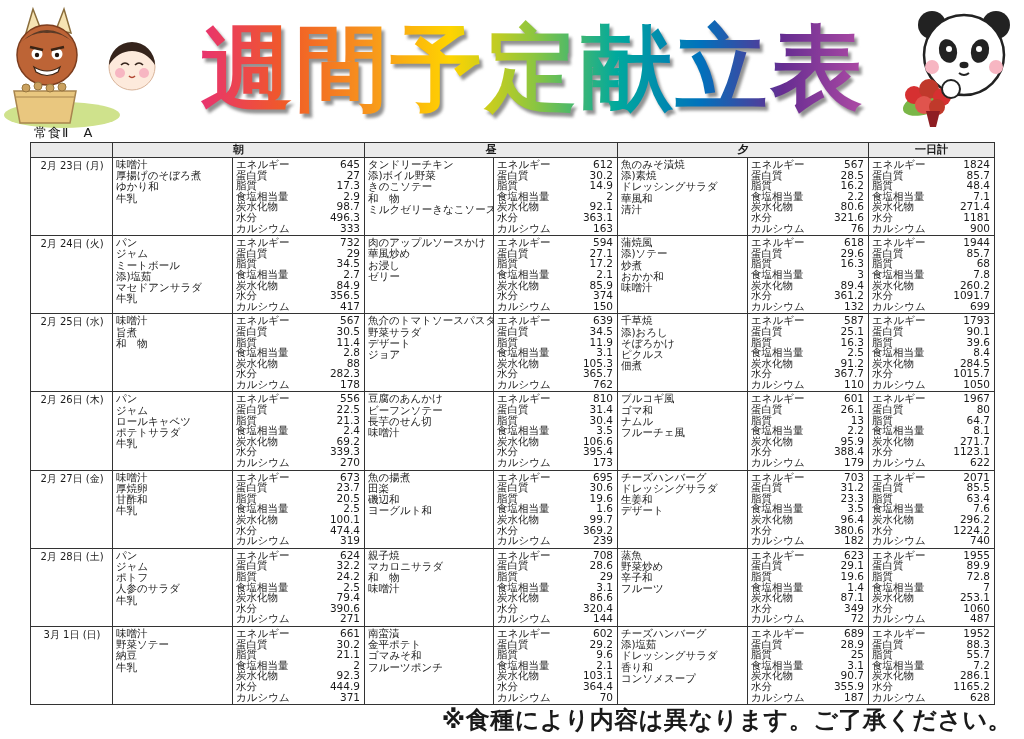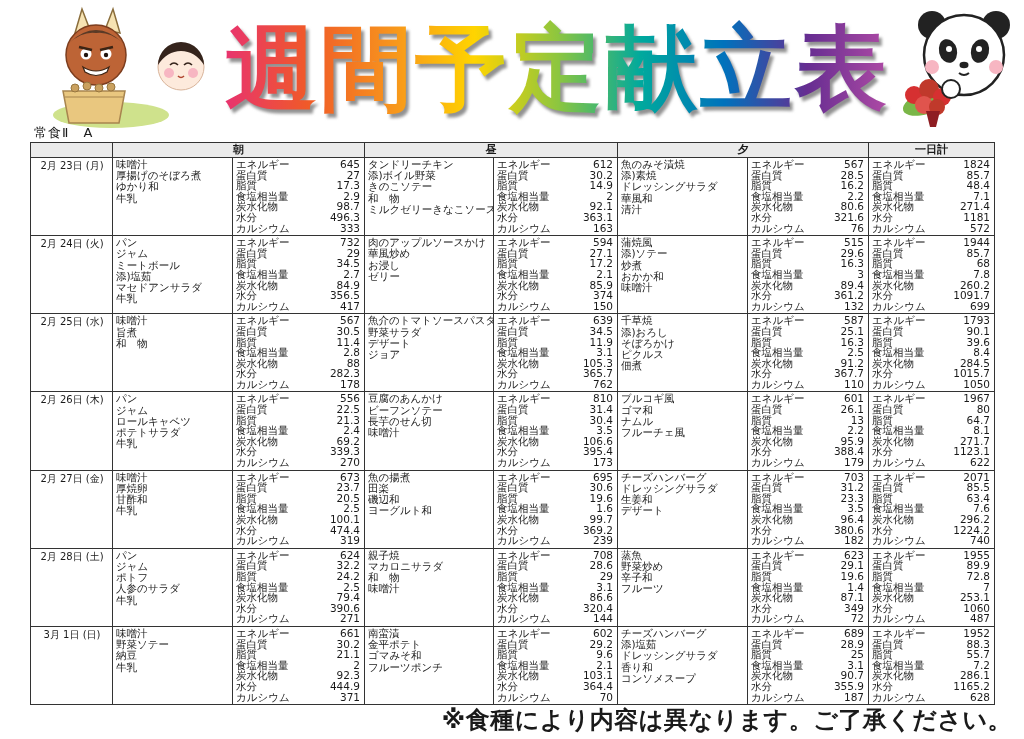--- a/index.html
+++ b/index.html
@@ -3,21 +3,21 @@
 <meta charset="utf-8">
 <style>
   html,body{margin:0;padding:0;}
   body{
     width:1024px;height:739px;position:relative;background:#ffffff;
     font-family:"DejaVu Sans","Liberation Sans",sans-serif;overflow:hidden;color:#1a1a1a;
   }
   
   .banner{
     position:absolute;left:0;top:0;width:1024px;height:138px;
-    display:flex;align-items:center;justify-content:flex-end;
+    display:flex;align-items:center;justify-content:space-between;
   }
   .decor{flex:0 0 auto;}
   .page-title{
     flex:0 0 auto;
     font-size:92px;font-weight:bold;line-height:1.15;white-space:nowrap;
     letter-spacing:3px;
     background:linear-gradient(90deg,#e8336f,#f05a28,#f7941d,#ffd400,#8dc63f,#00a99d,#0072bc,#662d91,#b04ba5);
     -webkit-background-clip:text;background-clip:text;color:transparent;
     filter:drop-shadow(3px 4px 1.5px rgba(110,110,110,0.75));
     margin:0 6px;
@@ -278,21 +278,21 @@
           <div class="nrow">
             <span class="nlabel">炭水化物</span>
             <span class="nval">271.4</span>
           </div>
           <div class="nrow">
             <span class="nlabel">水分</span>
             <span class="nval">1181</span>
           </div>
           <div class="nrow">
             <span class="nlabel">カルシウム</span>
-            <span class="nval">572</span>
+            <span class="nval">900</span>
           </div>
         </td>
   </tr>
 
   <tr>
     <td class="date-cell">2月 24日 (火)</td>
     <td class="menu-cell">
           <div class="menu-item">パン</div>
           <div class="menu-item">ジャム</div>
           <div class="menu-item">ミートボール</div>
@@ -369,21 +369,21 @@
     <td class="menu-cell">
           <div class="menu-item">蒲焼風</div>
           <div class="menu-item">添)ソテー</div>
           <div class="menu-item">炒煮</div>
           <div class="menu-item">おかか和</div>
           <div class="menu-item">味噌汁</div>
         </td>
     <td class="nutri-cell">
           <div class="nrow">
             <span class="nlabel">エネルギー</span>
-            <span class="nval">515</span>
+            <span class="nval">618</span>
           </div>
           <div class="nrow">
             <span class="nlabel">蛋白質</span>
             <span class="nval">29.6</span>
           </div>
           <div class="nrow">
             <span class="nlabel">脂質</span>
             <span class="nval">16.3</span>
           </div>
           <div class="nrow">

